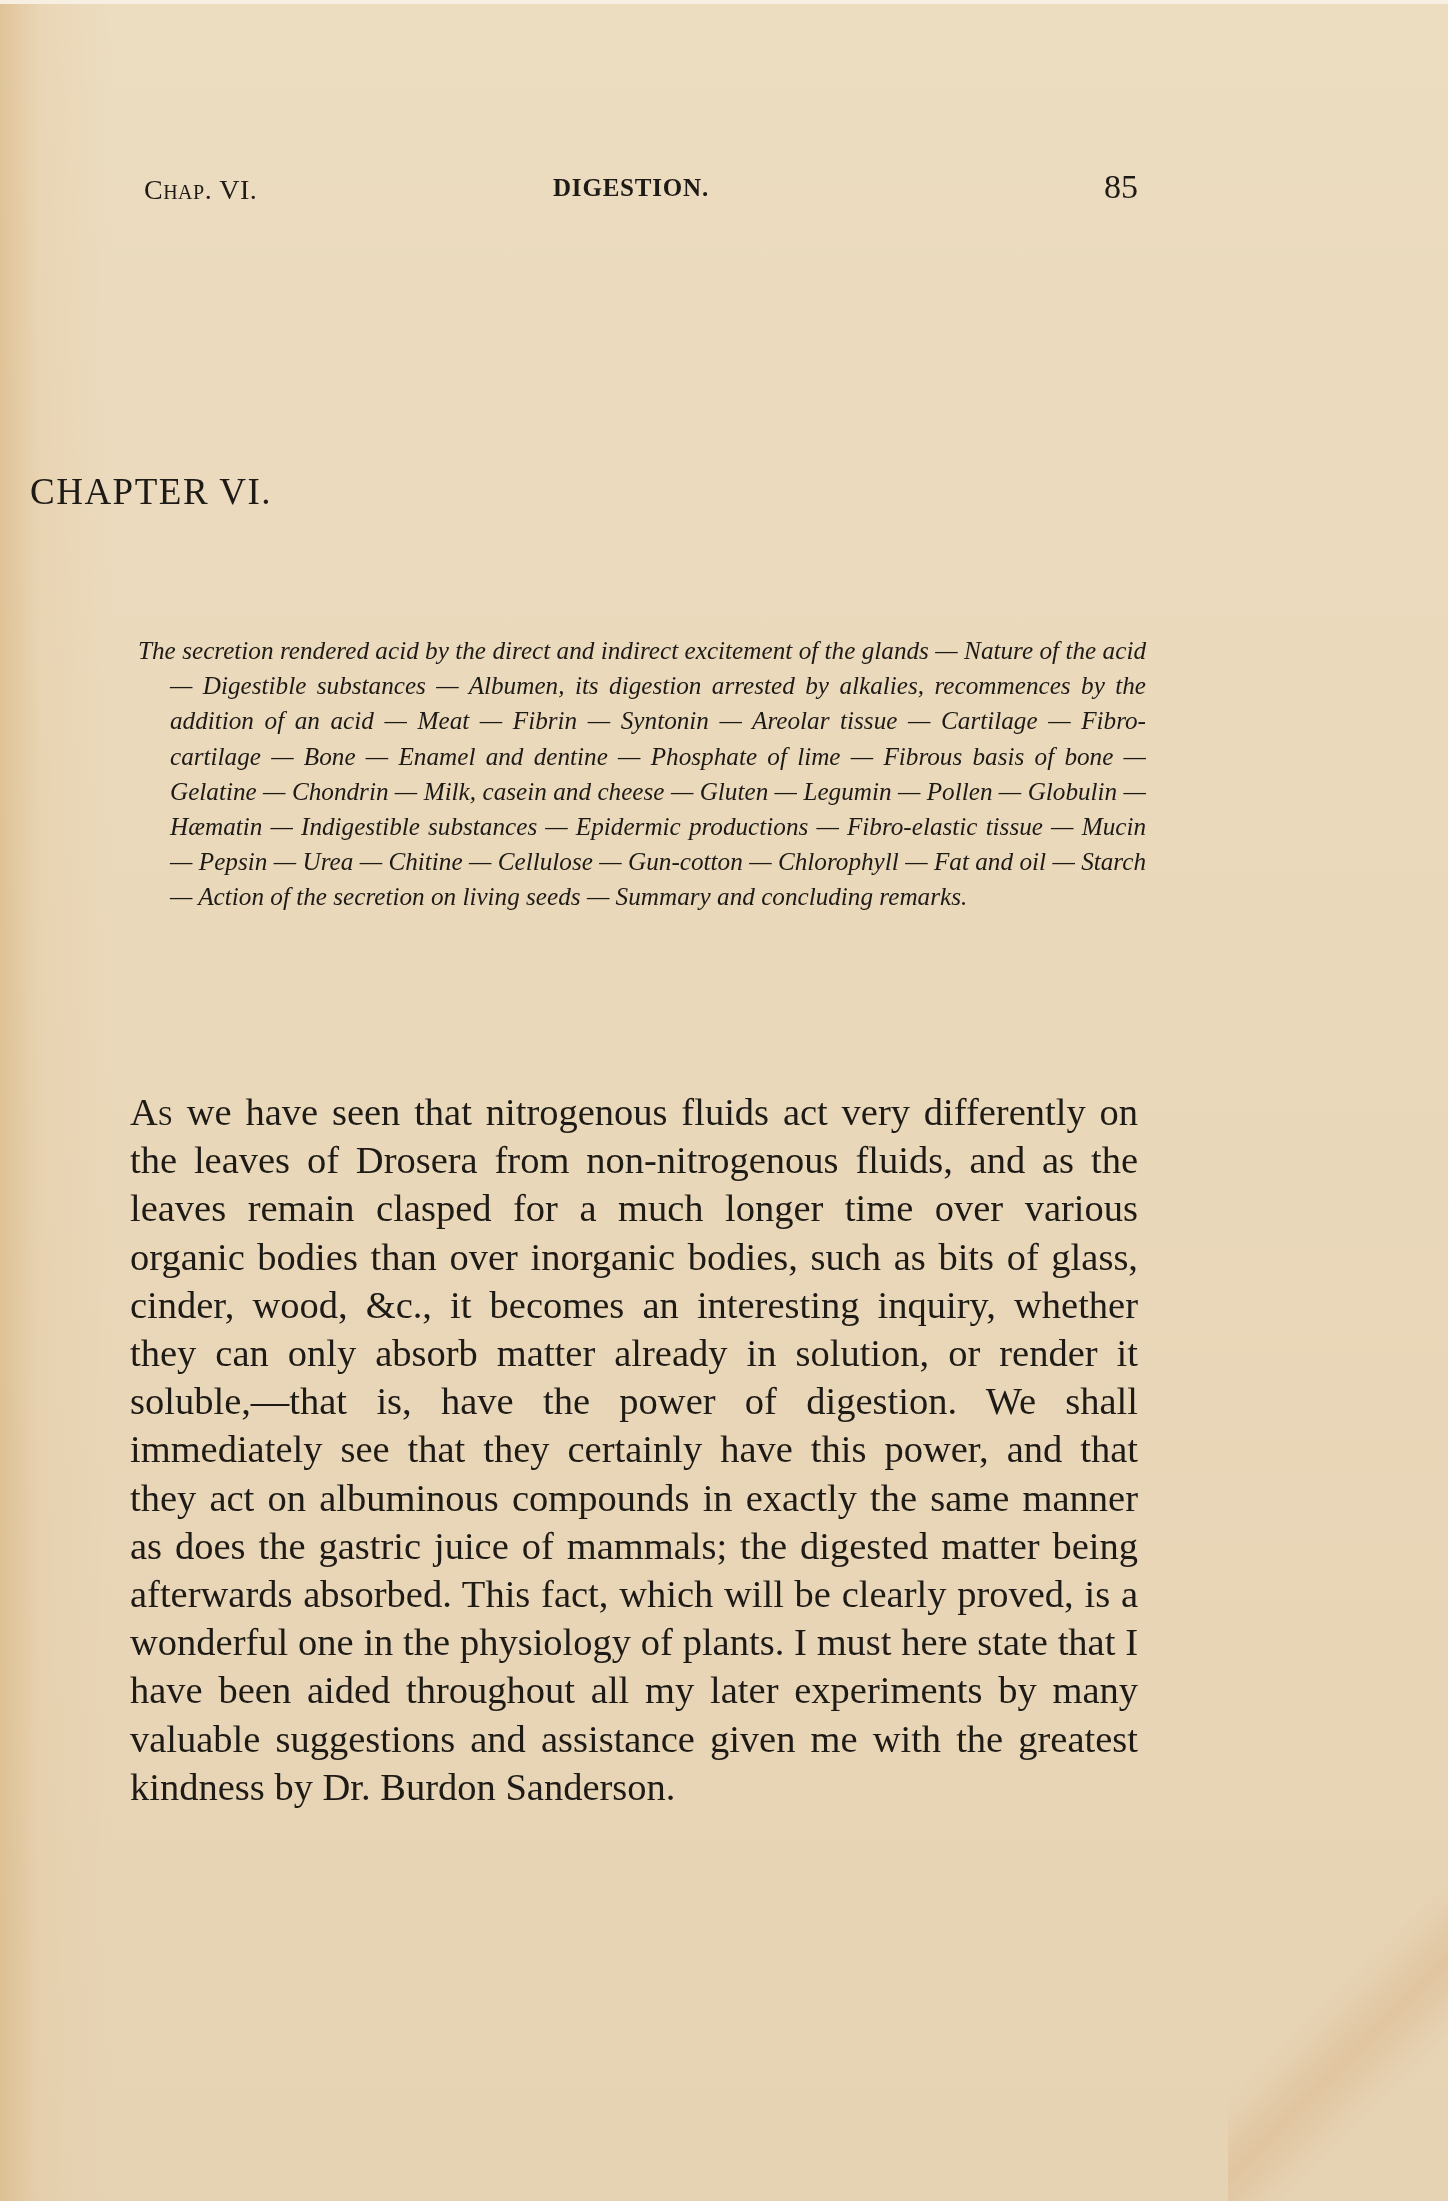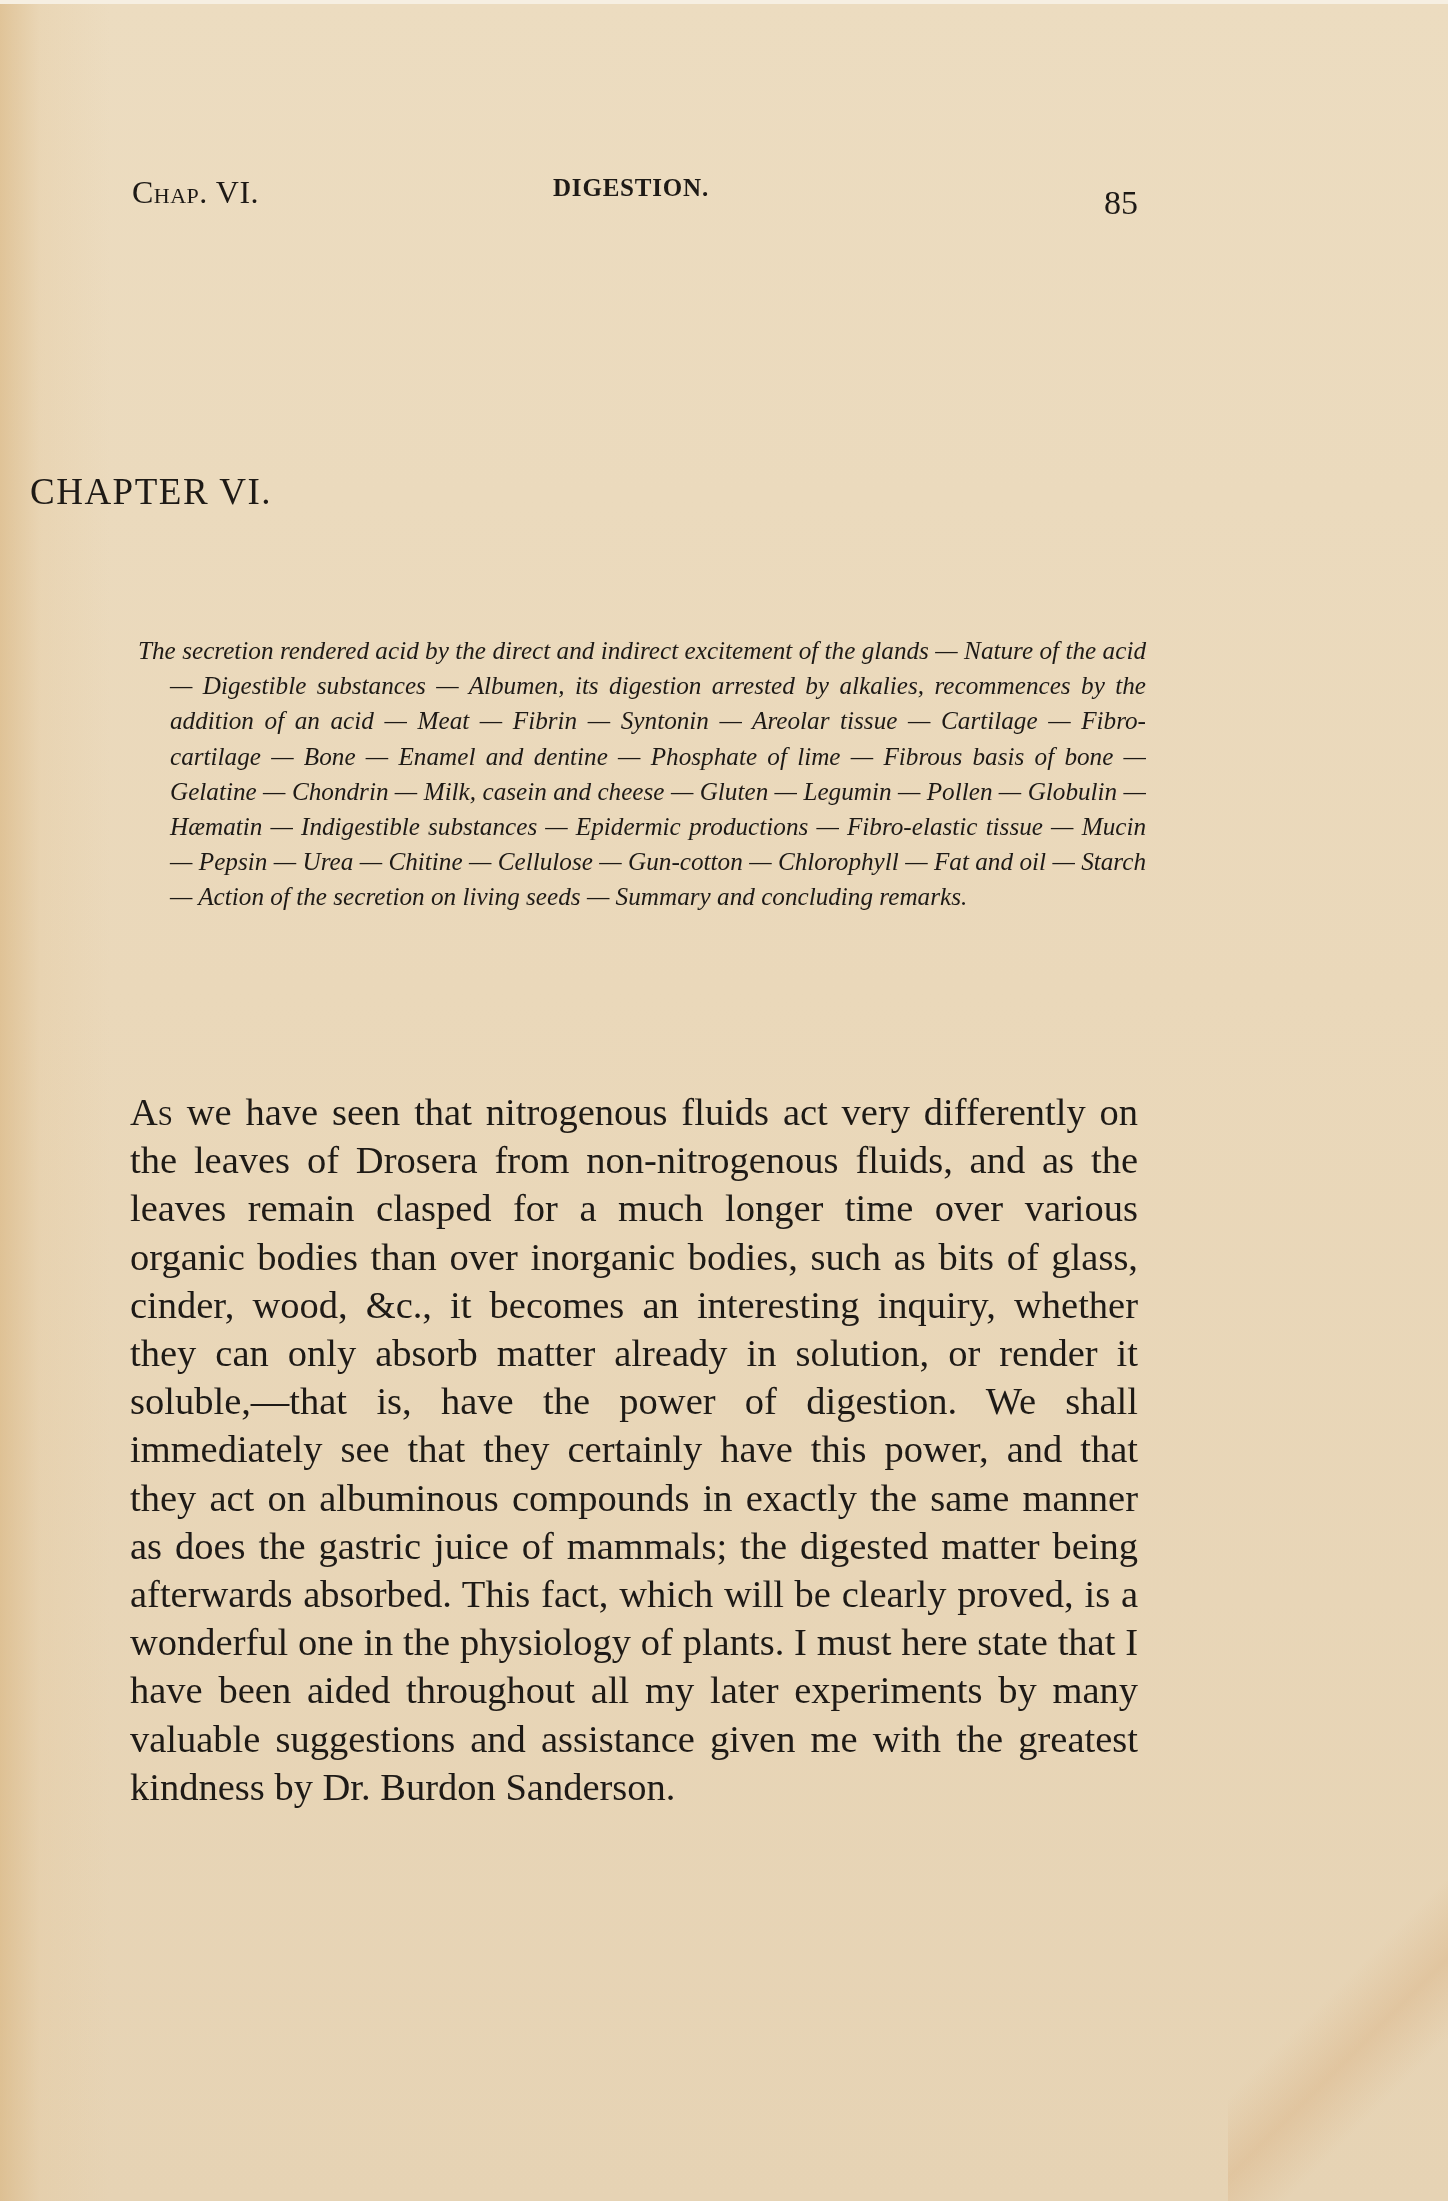--- a/index.html
+++ b/index.html
@@ -39,35 +39,35 @@
     
     .running-header {
       position: absolute;
       top: 168px;
       left: 128px;
       width: 1010px;
       height: 40px;
     }
     .rh-left {
       position: absolute;
-      left: 4px; top: 6px;
-      font-size: 32px;
+      left: 16px; top: 6px;
+      font-size: 28px;
       font-variant: small-caps;
       letter-spacing: 0.5px;
     }
     .rh-center {
       position: absolute;
       left: 425px; top: 6px;
       font-size: 25px;
       letter-spacing: 0.8px;
       font-weight: bold;
     }
     .rh-right {
       position: absolute;
-      right: 0; top: 16px;
+      right: 0; top: 0;
       font-size: 34px;
     }
 
     
     .chapter-title {
       position: absolute;
       top: 470px;
       left: 0;
       width: 1448px;
       text-align: left;

